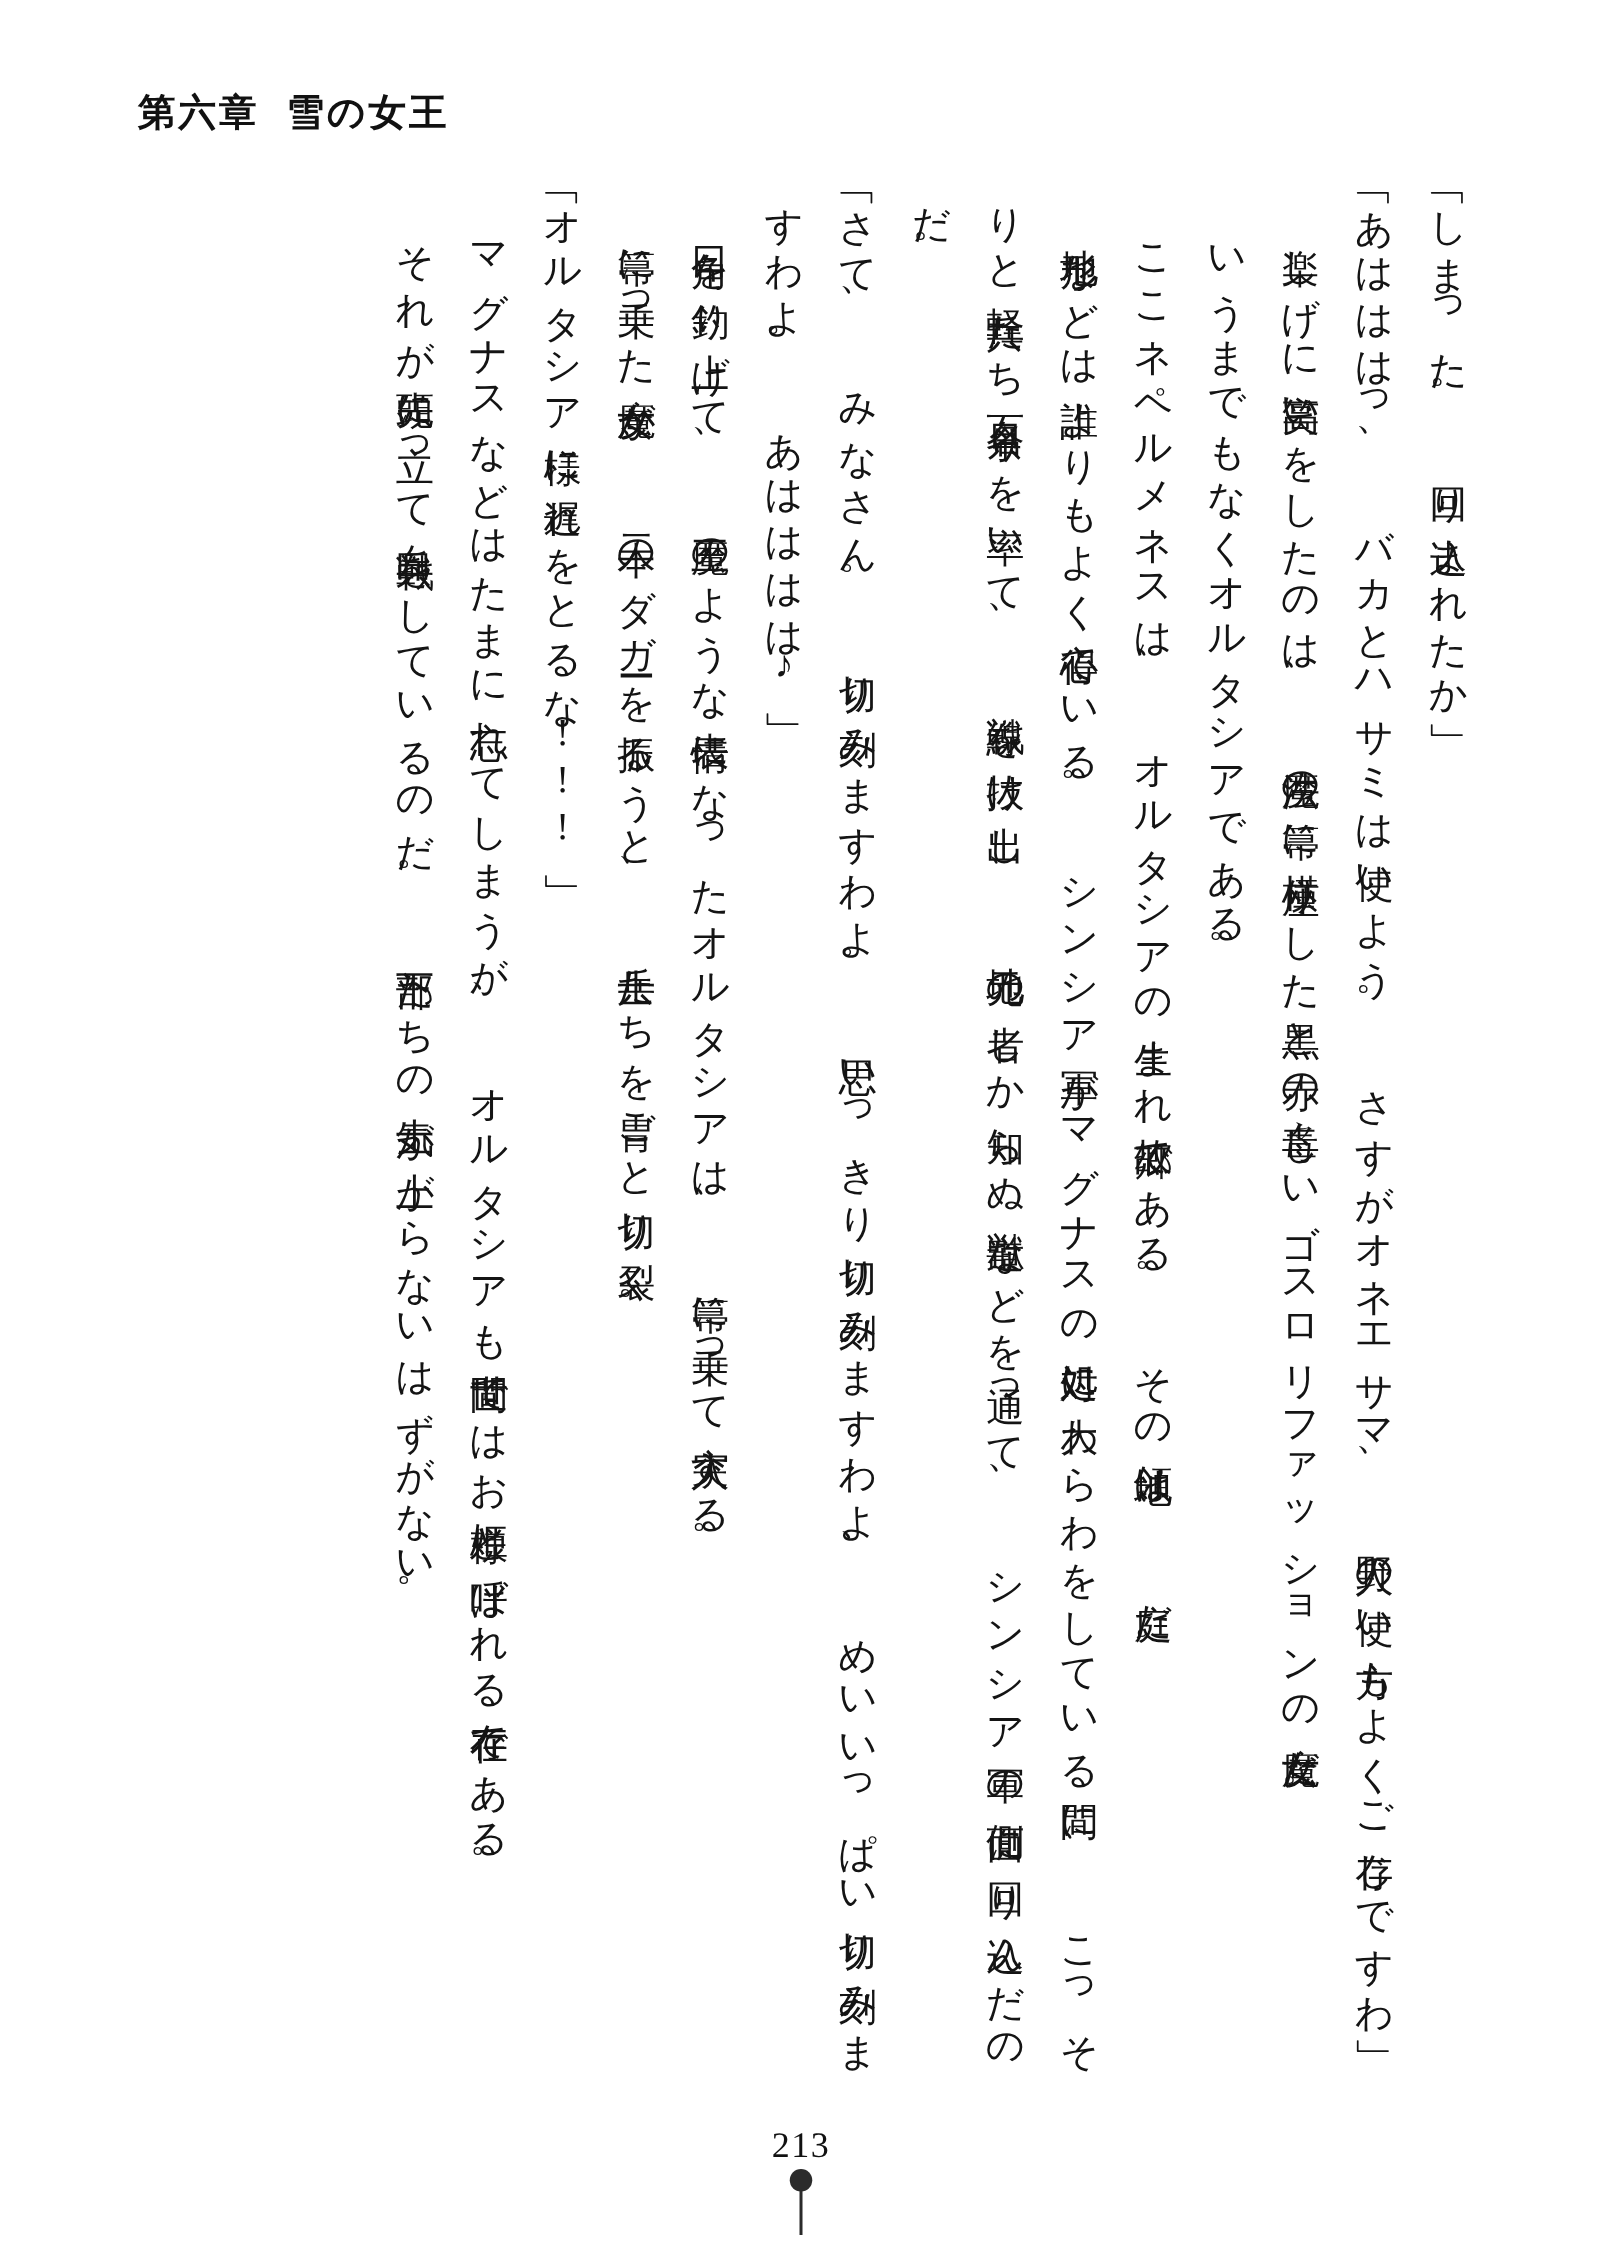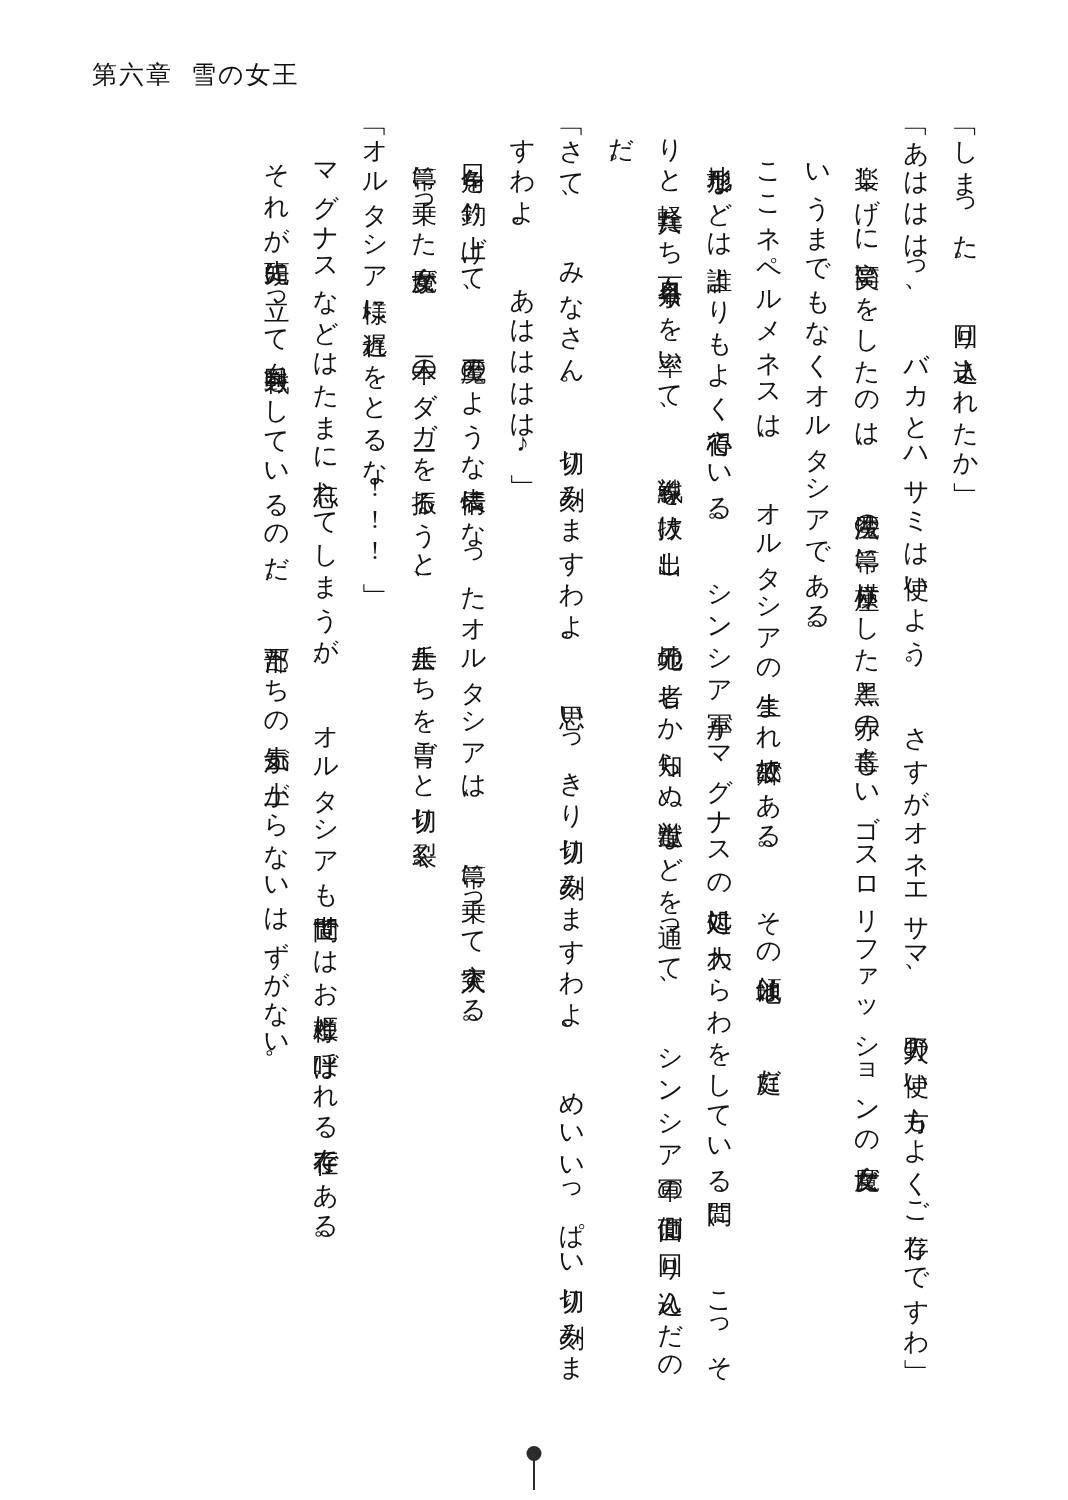--- a/index.html
+++ b/index.html
@@ -21,20 +21,21 @@
 
   
   #chapter-head {
     position: absolute;
     top: 58px;
     left: 92px;
     font-size: 25px;
     letter-spacing: 2px;
     white-space: nowrap;
     color: #111;
+    font-weight: bold;
   }
   #chapter-head .chap-num { margin-right: 18px; }
 
   
   #body-text {
     position: absolute;
     top: 120px;
     right: 78px;
     height: 1250px;
     width: 880px;
@@ -112,19 +113,20 @@
     <p class="ind">ここネペルメネスは、　オルタシアの生まれ故郷である。　その領地は、　庭だ。</p>
     <p class="ind">地形などは誰よりもよく心得ている。　シンシア軍がマグナスの対処に大わらわをしている間に、　こっそりと軽兵たち百名余りを率いて、　戦線を抜け出し、　地元の者しか知らぬ獣道などを通って、　シンシア軍の側面に回り込んだのだ。</p>
     <p>「さて、　みなさん。　切り刻みますわよ。　思いっきり切り刻みますわよ、　めいいっぱい切り刻みますわよ。　あはははは♪」</p>
     <p class="ind">口角を釣り上げて、　魔王のような表情になったオルタシアは、　箒に乗って突入する。</p>
     <p class="ind">箒に乗った魔女が、　二本のダガーを振るうと、　兵士たちを胄ごと切り裂く。</p>
     <p>「オルタシア様に遅れをとるな!!!」</p>
     <p class="ind">マグナスなどはたまに忘れてしまうが、　オルタシアも世間ではお姫様と呼ばれる存在である。</p>
     <p class="ind">それが先頭に立って白兵戦をしているのだ。　部下たちの士気が上がらないはずがない。</p>
   </div>
 
+  <div id="page-number">213</div>
 
   <div id="page-ornament">
     <div class="dot"></div>
     <div class="stem"></div>
   </div>
 
 </div>
 
 </body></html>

